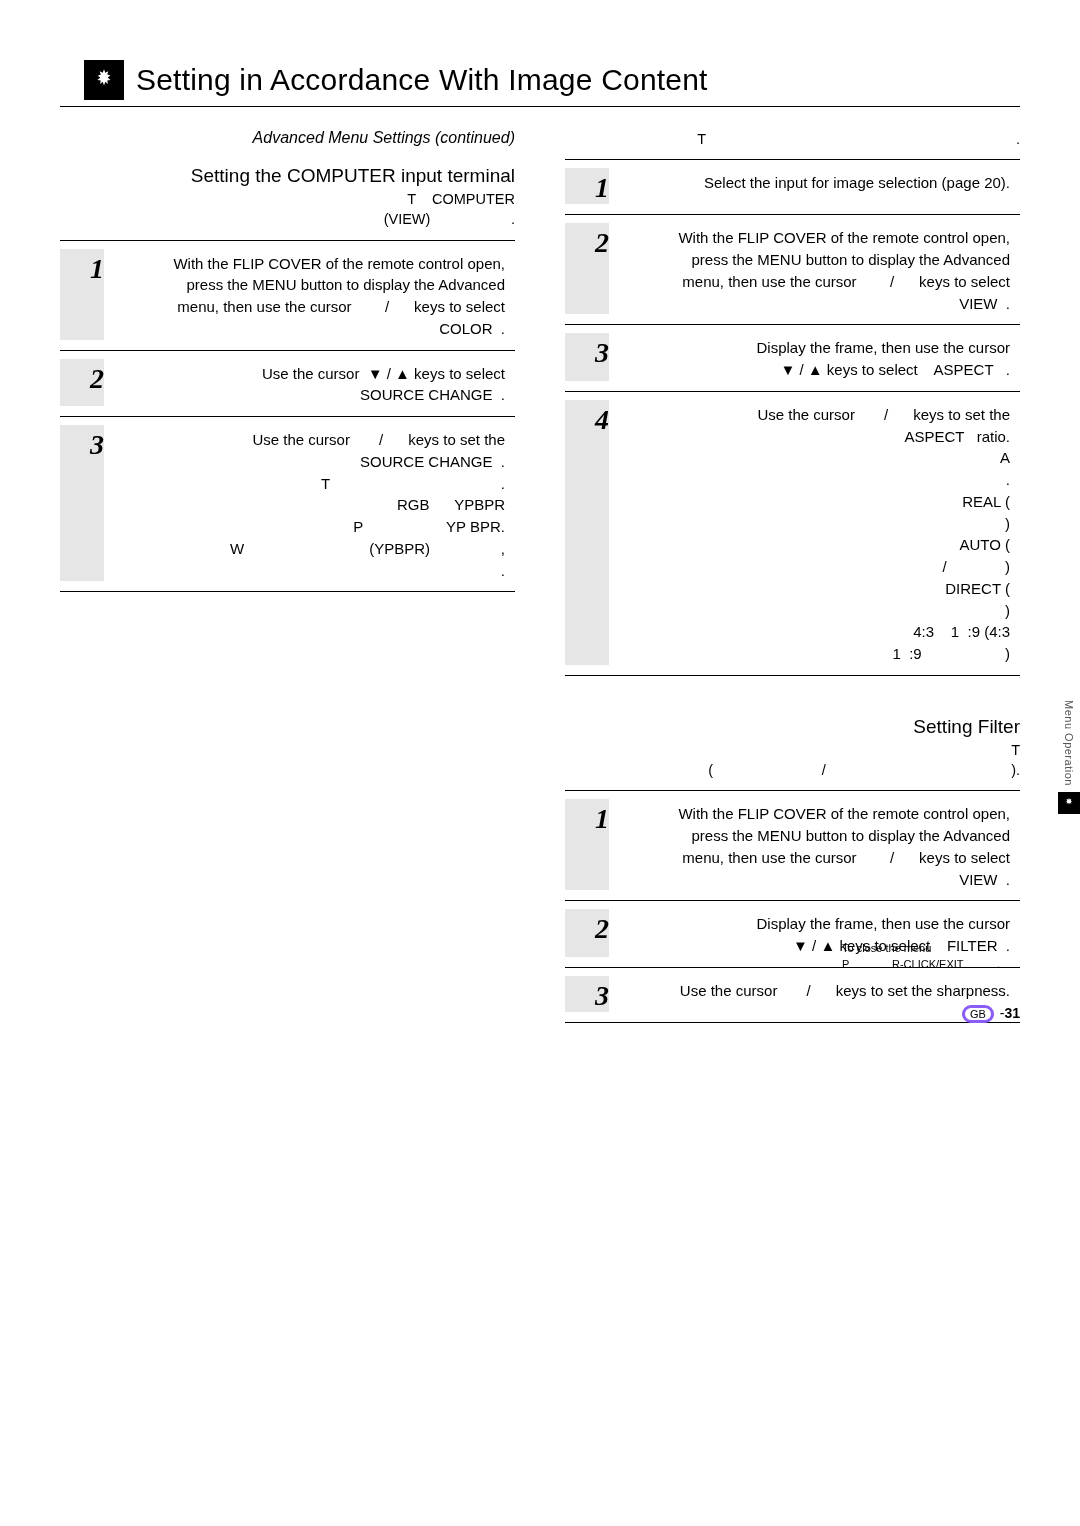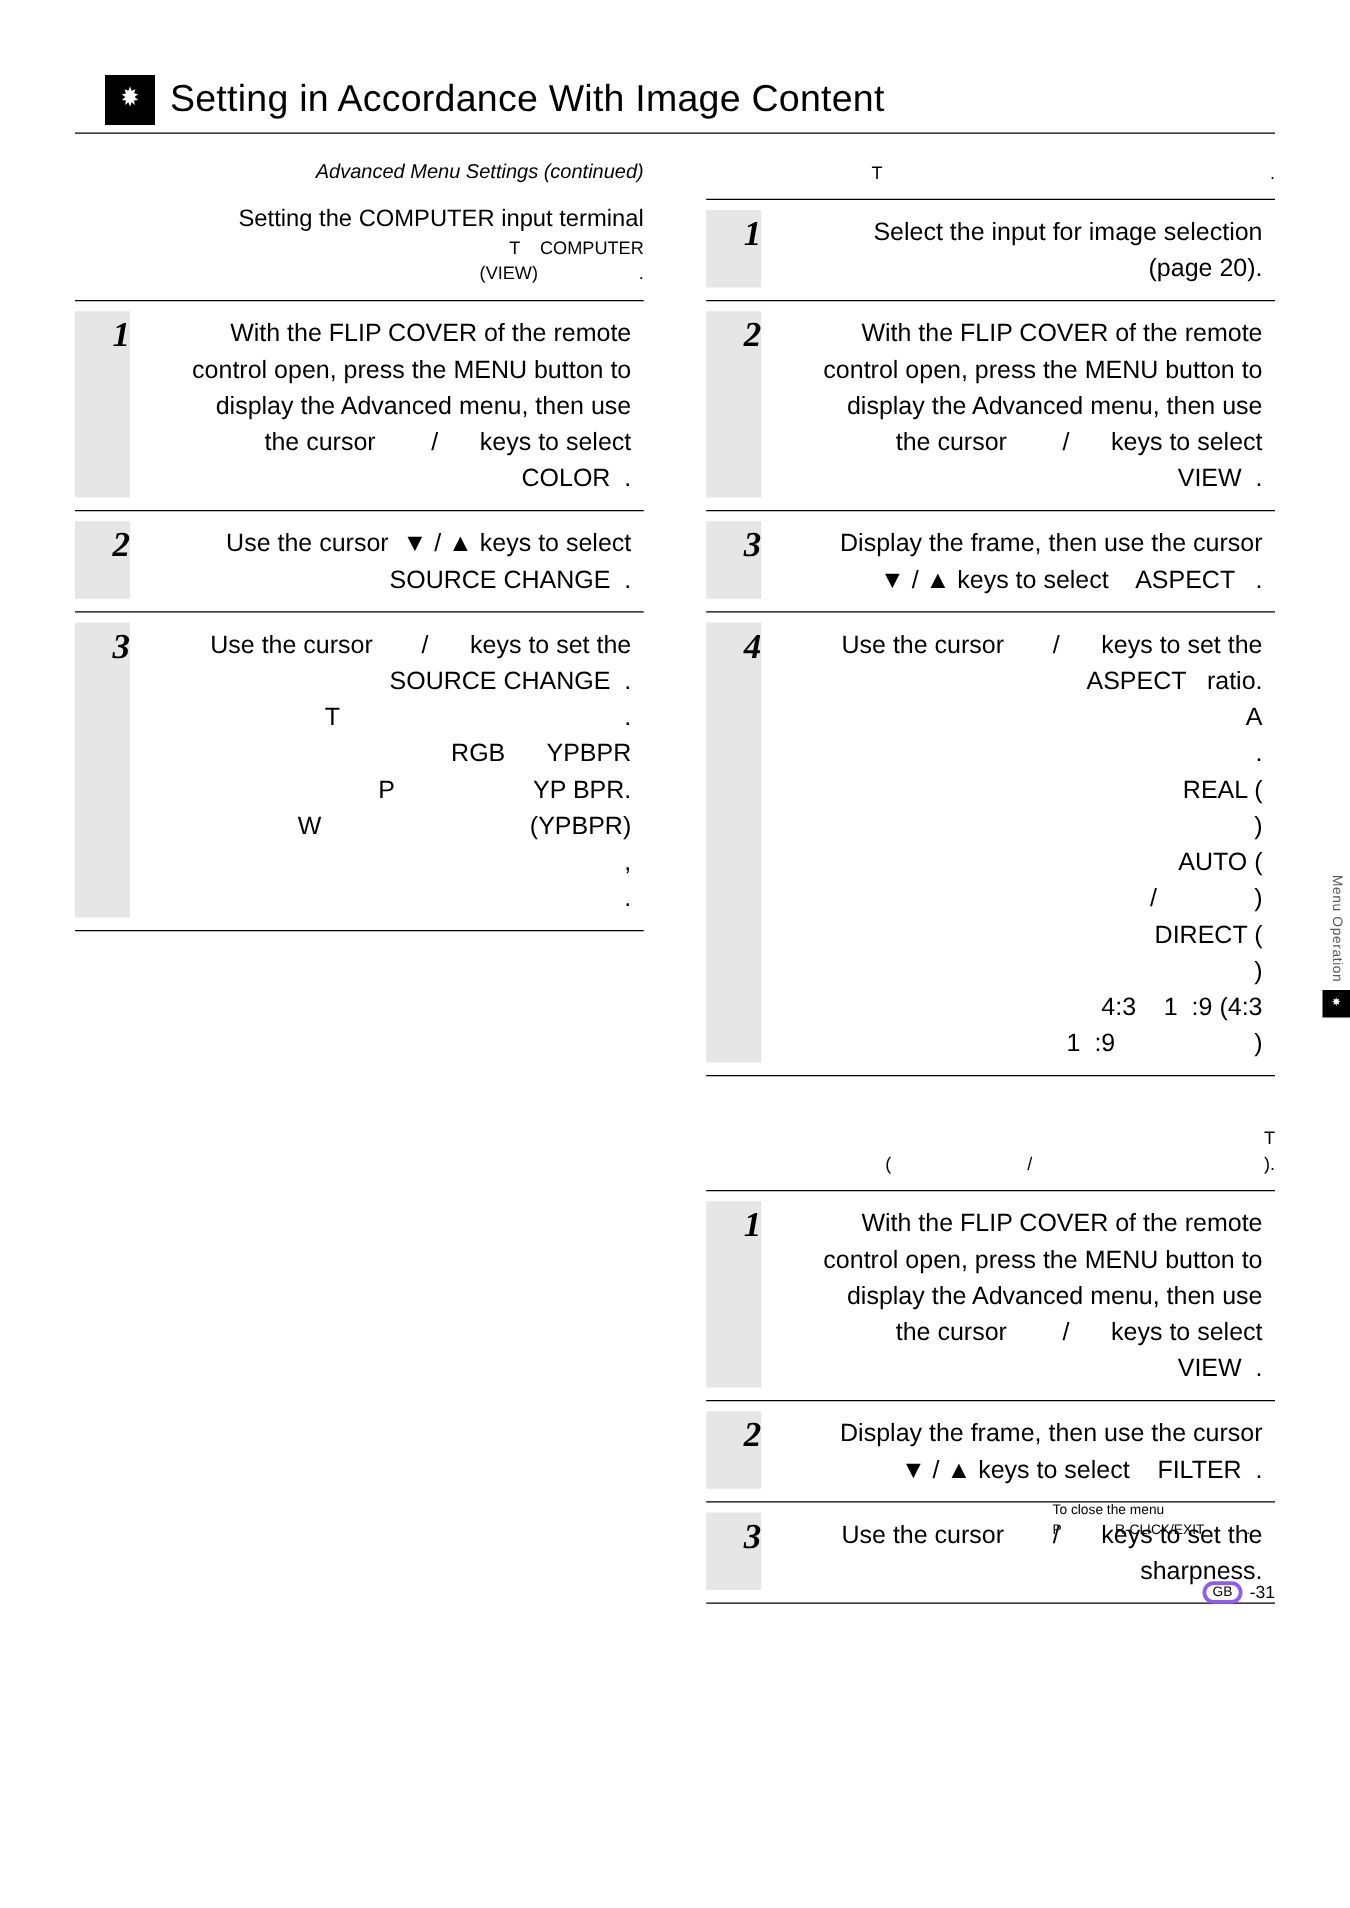--- a/index.html
+++ b/index.html
@@ -78,21 +78,21 @@
     flex-shrink: 0;
     background: #e6e6e6;
     font-size: 28px;
     font-weight: bold;
     font-style: italic;
     padding: 4px 0 0 8px;
     font-family: "Times New Roman", serif;
   }
   .step-body {
     flex: 1;
-    font-size: 20px;
+    font-size: 15px;
     line-height: 1.45;
     padding: 4px 4px 0 10px;
     white-space: pre-wrap;
     margin-left: 39px;
   }
   .lower-section {
     margin-top: 40px;
   }
   .side-tab {
     position: absolute;
@@ -133,21 +133,21 @@
   }
   .page-num .gb-badge {
     display: inline-block;
     border: 3px solid #8b5cf6;
     border-radius: 10px;
     padding: 0 5px;
     font-size: 11px;
     vertical-align: middle;
     margin-right: 2px;
   }
-  .page-num b { font-weight: normal; }
+  .page-num b { font-weight: bold; }
 </style>
 </head>
 <body>
 
 <div class="page">
 
   <div class="titlebar">
     <div class="title-icon">
       <svg viewBox="0 0 24 24" fill="#fff">
           <path d="M12 2l1.2 3.2L16 4l-1 3 3 .8-2.6 2L18 12l-3 .4.6 3.2-2.4-2L12 17l-1.2-3.4-2.4 2 .6-3.2L6 12l2.6-2.2L6 8l3-.8L8 4l2.8 1.2z"></path>
@@ -216,20 +216,21 @@
    AUTO (
             /              )
    DIRECT (
                                  )
    4:3    1  :9 (4:3
                                1  :9                    )</div>
         </div>
       </div>
 
       <div class="lower-section">
+        <div class="section-head">Setting Filter</div>
         <div class="section-sub">T
 (                           /                                              ).</div>
 
         <div class="steps">
           <div class="step-row">
             <div class="step-num">1</div>
             <div class="step-body">With the FLIP COVER of the remote control open, press the MENU button to display the Advanced menu, then use the cursor        /      keys to select    VIEW  .</div>
           </div>
           <div class="step-row">
             <div class="step-num">2</div>

